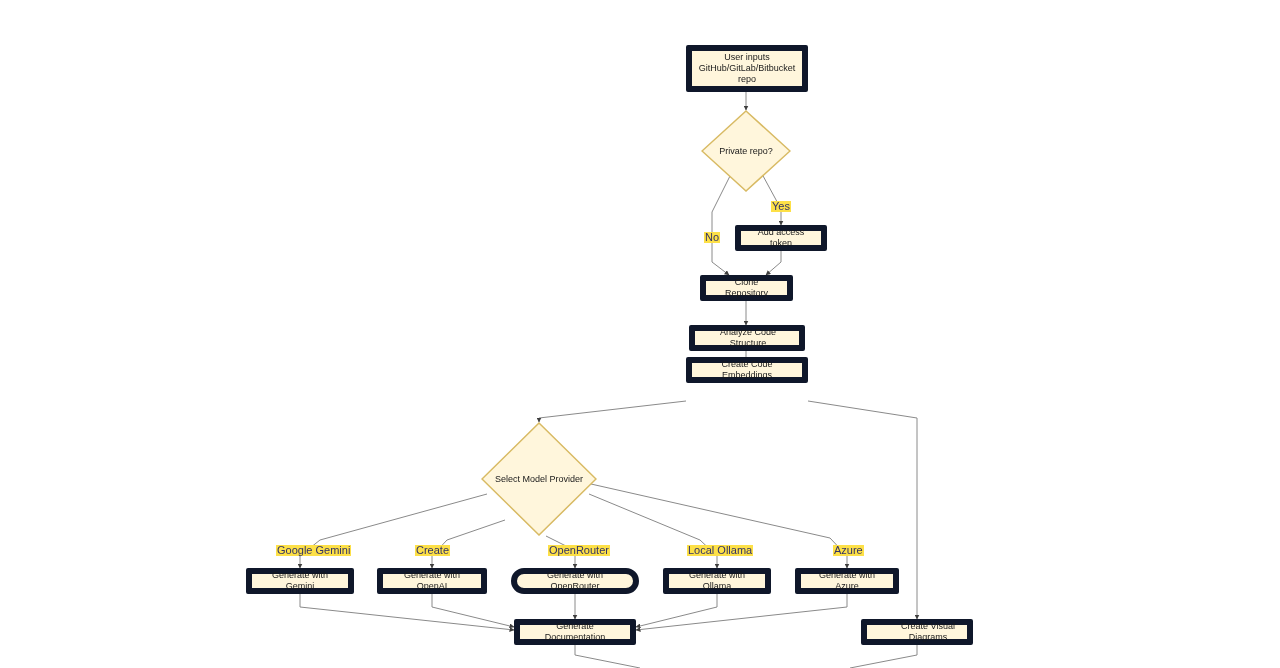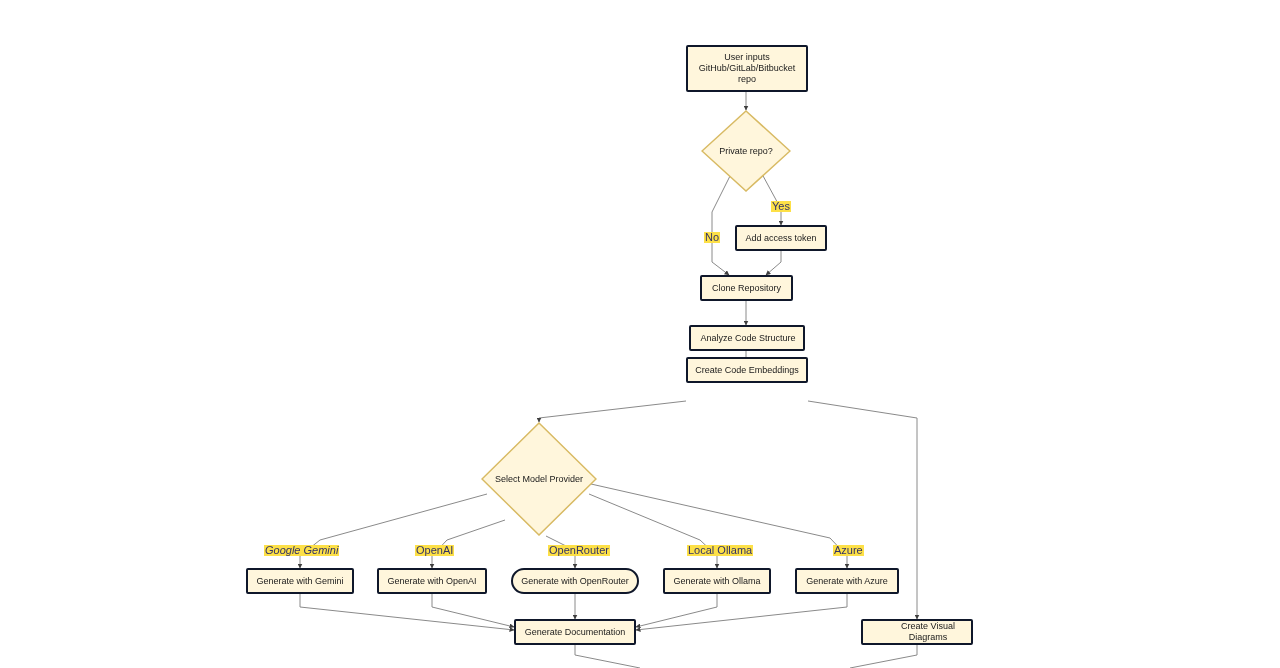--- a/index.html
+++ b/index.html
@@ -23,21 +23,21 @@
     height: 668px;
   }
   .node {
     position: absolute;
     box-sizing: border-box;
     display: flex;
     align-items: center;
     justify-content: center;
     text-align: center;
     background: #fff6dc;
-    border: 2px solid #0f172a;
+    border: 6px solid #0f172a;
     border-radius: 2px;
     color: #1a1a1a;
     font-size: 9px;
     line-height: 11px;
     font-family: "Liberation Sans", sans-serif;
     padding: 2px 6px;
     white-space: pre-line;
   }
   .diamond-wrap {
     position: absolute;
@@ -168,19 +168,19 @@
 
   <div class="diamond-wrap" style="left:701px; top:110px; width:90px; height:82px;">
     <svg class="diamond-shape" viewBox="0 0 90 82" preserveAspectRatio="none">
       <polygon points="45,1 89,41 45,81 1,41" fill="#fff6dc" stroke="#d8ba63" stroke-width="1.5"></polygon>
     </svg>
     <div class="diamond-label">Private repo?</div>
   </div>
 
   <div class="edge-label" style="left:704px; top:232px;">No</div>
   <div class="edge-label" style="left:771px; top:201px;">Yes</div>
-  <div class="edge-label" style="left:264px; top:545px;font-style:italic;">Google Gemini</div>
-  <div class="edge-label" style="left:415px; top:545px;">OpenAI</div>
+  <div class="edge-label" style="left:276px; top:545px;">Google Gemini</div>
+  <div class="edge-label" style="left:415px; top:545px;">Create</div>
   <div class="edge-label" style="left:548px; top:545px;">OpenRouter</div>
   <div class="edge-label" style="left:687px; top:545px;">Local Ollama</div>
   <div class="edge-label" style="left:833px; top:545px;">Azure</div>
 
 </div>
 
 </body></html>

